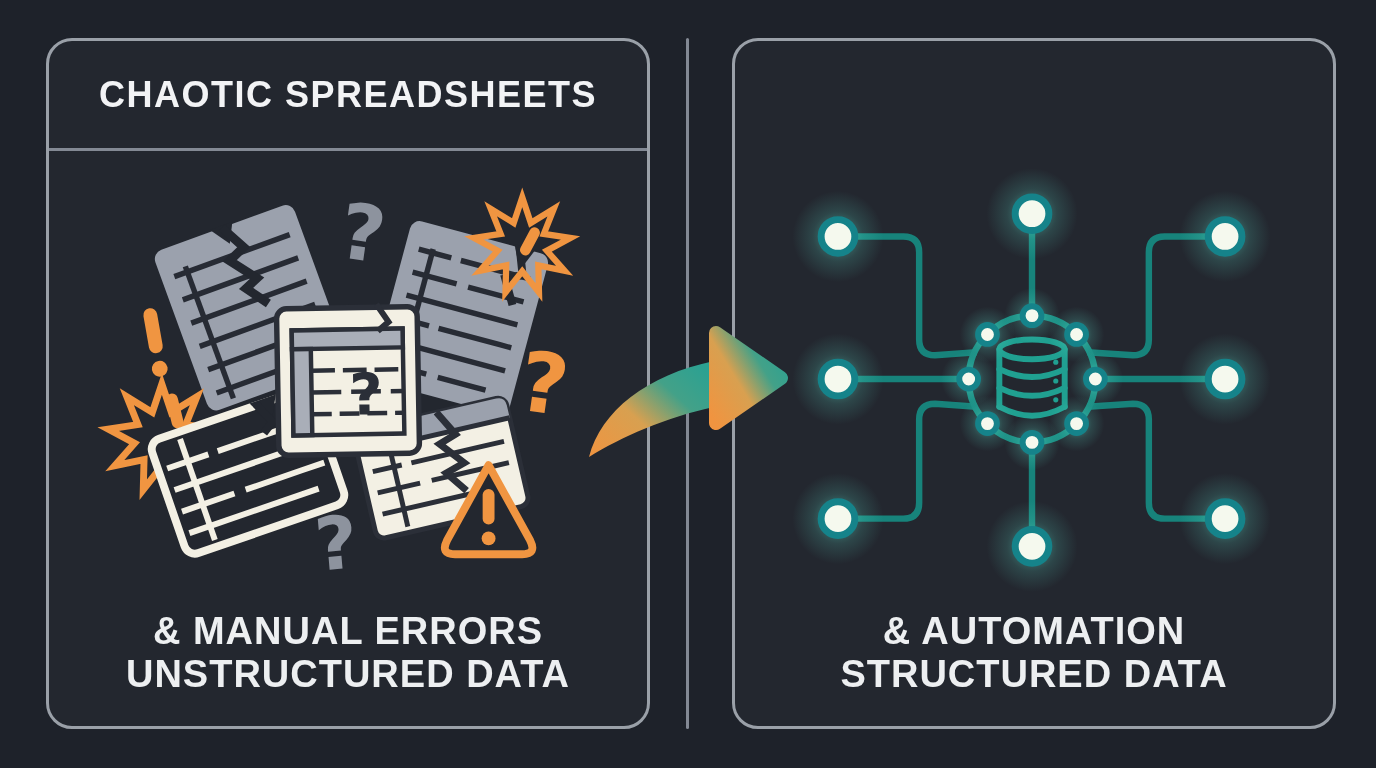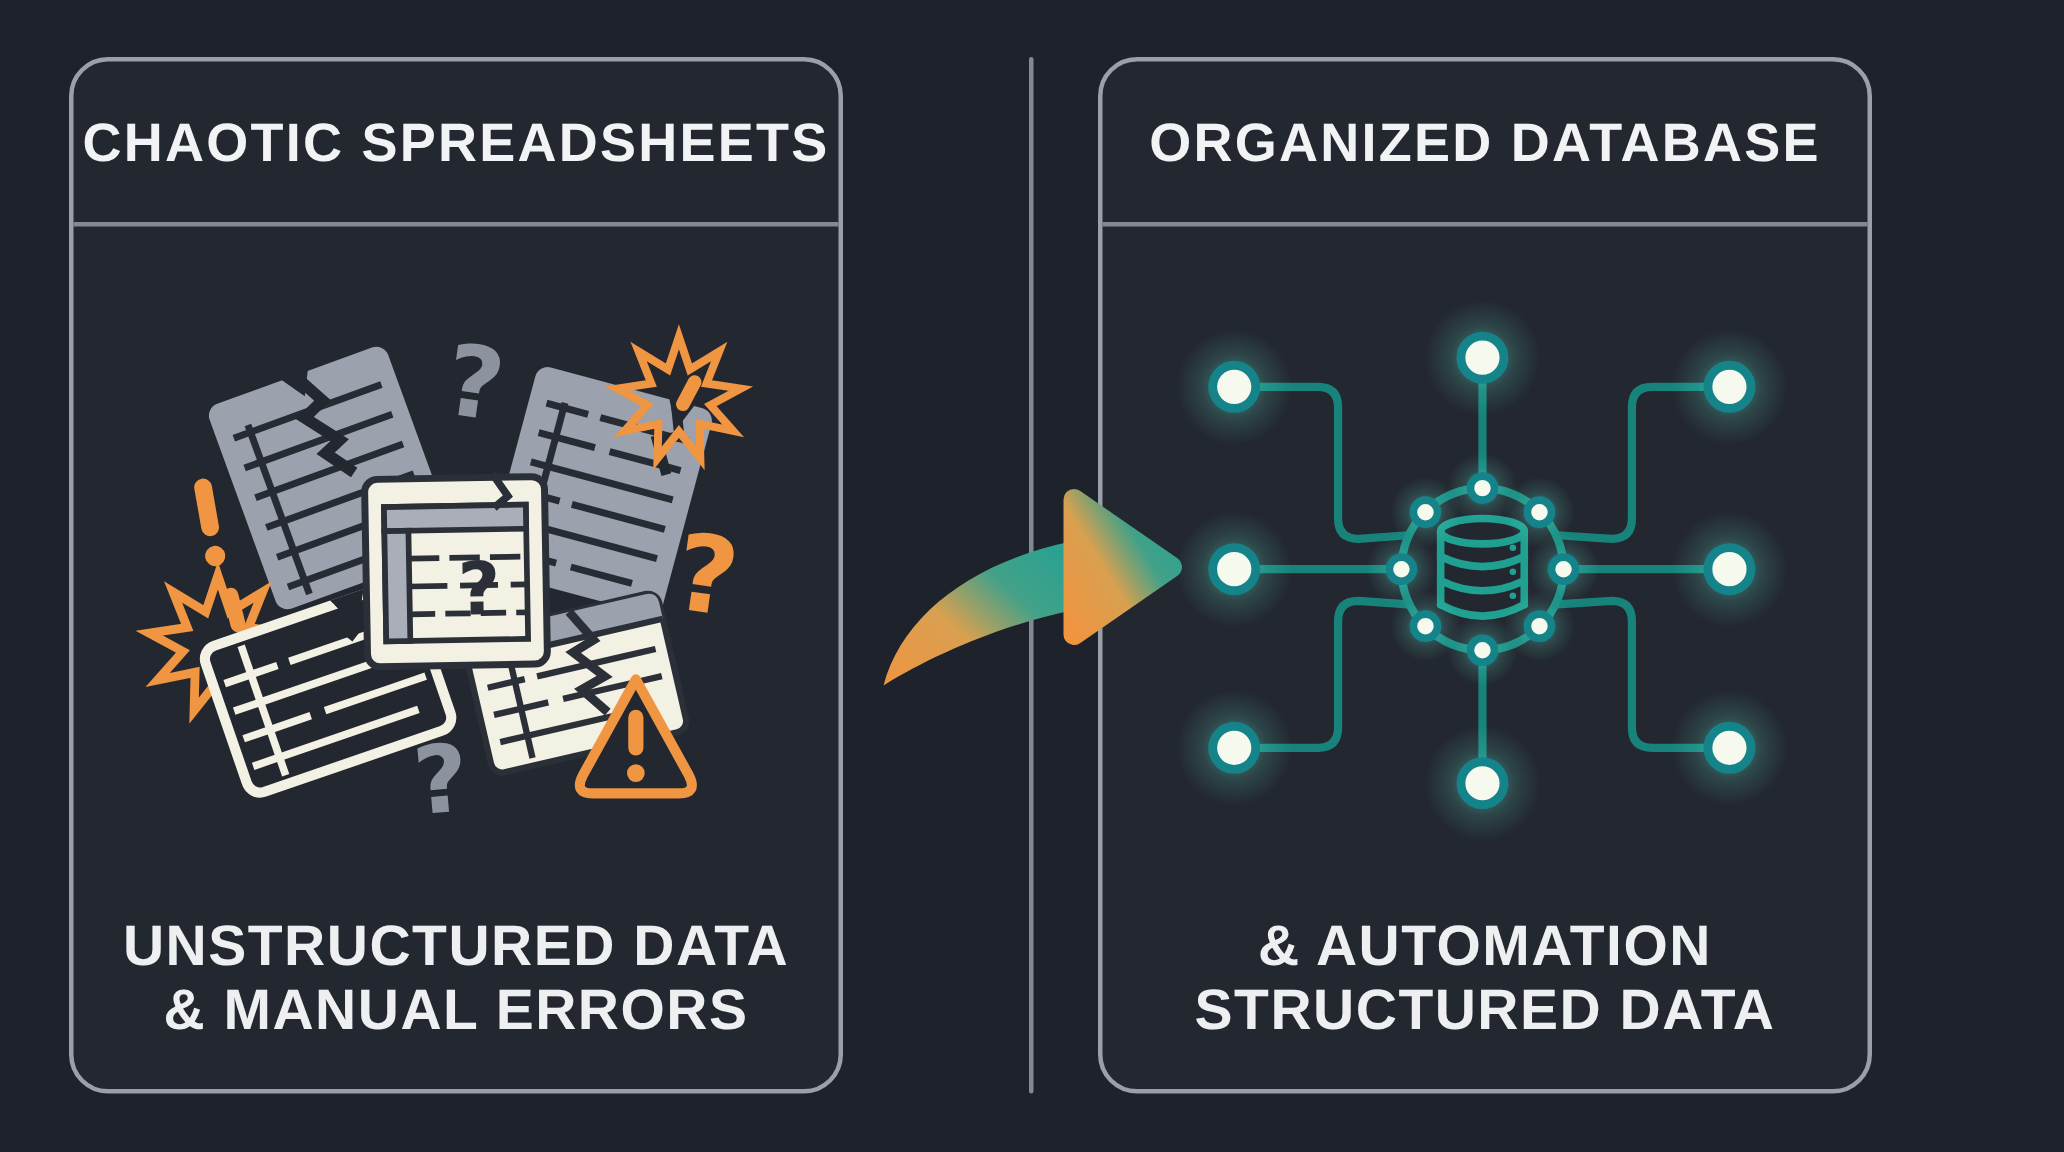--- a/index.html
+++ b/index.html
@@ -7,21 +7,21 @@
     width:1376px;height:768px;position:relative;overflow:hidden;
     background:var(--background,#1e222a);
     font-family:"Liberation Sans",sans-serif;
   }
   .canvas{position:absolute;inset:0;}
   .center-divider{
     position:absolute;left:686px;top:38px;width:3px;height:691px;
     background:var(--divider,#7d838e);border-radius:2px;z-index:1;
   }
   .panel{
-    position:absolute;top:38px;width:516px;height:691px;box-sizing:border-box;
+    position:absolute;top:38px;width:604px;height:691px;box-sizing:border-box;
     background:var(--panel-background,#23272f);
     border:3px solid var(--panel-border,#9aa0a8);
     border-radius:26px;z-index:2;
   }
   .panel-left{left:46px;}
   .panel-right{left:732px;}
   .panel-header{
     height:107px;display:flex;align-items:center;justify-content:center;
     border-bottom:3px solid var(--divider,#8b919b);
   }
@@ -152,29 +152,26 @@
         <g transform="translate(444,361)">
           <path d="M0,-46 L42,30 Q49,44 34,44 L-34,44 Q-49,44 -42,30 Z" fill="#23272f" stroke="#f09541" stroke-width="8" stroke-linejoin="round"></path>
           <rect x="-6" y="-22" width="12" height="36" rx="6" fill="#f09541"></rect>
           <circle cx="0" cy="28" r="7" fill="#f09541"></circle>
         </g>
 
       </svg>
     </div>
 
     <footer class="panel-caption">
+      <div>&amp; MANUAL ERRORS</div>
       <div>UNSTRUCTURED DATA</div>
-      <div>&amp; MANUAL ERRORS</div>
     </footer>
   </section>
 
   <section class="panel panel-right">
-    <header class="panel-header">
-      <h1 class="panel-title">ORGANIZED DATABASE</h1>
-    </header>
 
     <div class="panel-art">
       <svg viewBox="0 0 604 462">
         <defs>
           <radialGradient id="glowGrad">
             <stop offset="0%" stop-color="rgba(96,230,208,0.55)"></stop>
             <stop offset="55%" stop-color="rgba(96,230,208,0.16)"></stop>
             <stop offset="100%" stop-color="rgba(96,230,208,0)"></stop>
           </radialGradient>
         </defs>

